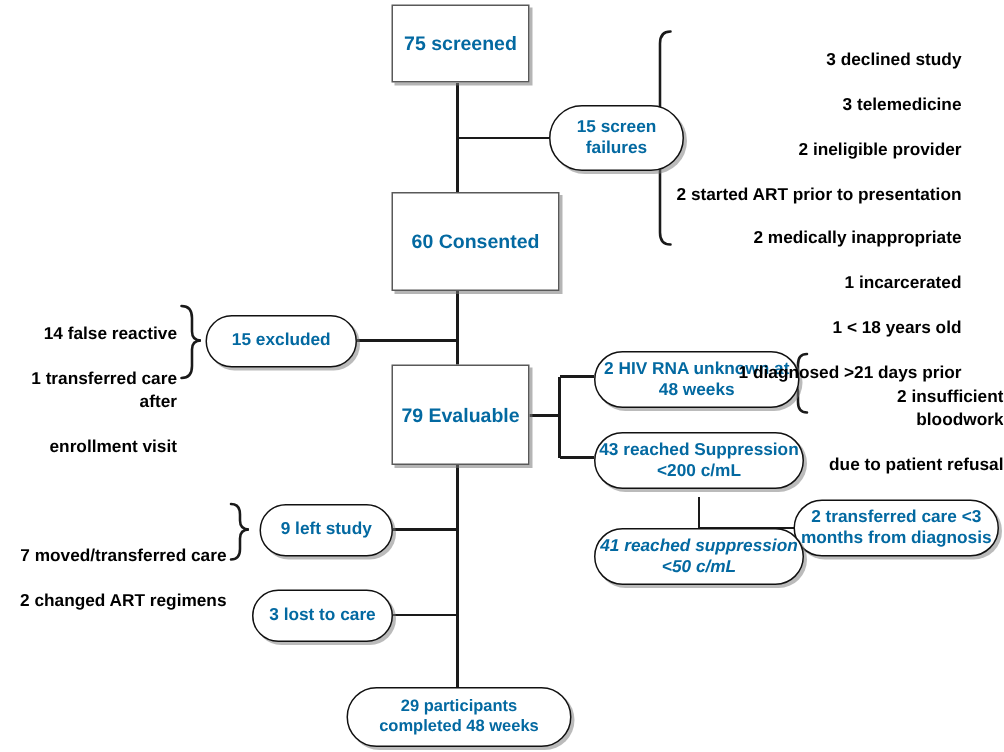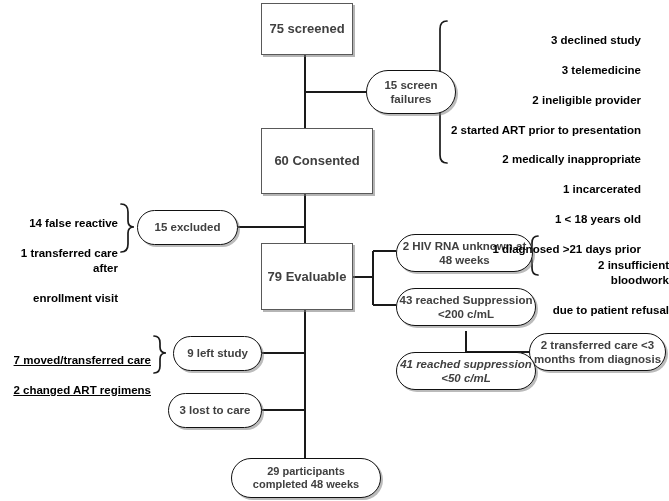--- a/index.html
+++ b/index.html
@@ -9,21 +9,21 @@
     background:#ffffff;
     font-family:"Liberation Sans", sans-serif;
     overflow:hidden;
   }
   svg.lines{position:absolute;left:0;top:0;width:669px;height:501px;}
   .node{
     position:absolute;
     box-sizing:border-box;
     display:flex;align-items:center;justify-content:center;
     text-align:center;
-    color:#404040;
+    color:#0369a1;
     font-weight:bold;
     line-height:1.22;
     background:#fff;
     z-index:3;
   }
   .rect{
     border:1.4px solid #595959;
     box-shadow:2px 2px 0 0 rgba(120,120,120,0.55);
     font-size:13px;
   }
@@ -162,18 +162,18 @@
     <div>14 false reactive</div>
     <div>1 transferred care after</div>
     <div>enrollment visit</div>
   </div>
 
   <div class="note right" style="left:543px;top:243px;">
     <div>2 insufficient bloodwork</div>
     <div>due to patient refusal</div>
   </div>
 
-  <div class="note leftal" style="left:0px;top:338px;width:151px;text-decoration:underline;">
+  <div class="note leftal" style="left:0px;top:349px;width:151px;">
     <div>7 moved/transferred care</div>
     <div>2 changed ART regimens</div>
   </div>
 
 </div>
 
 </body></html>

